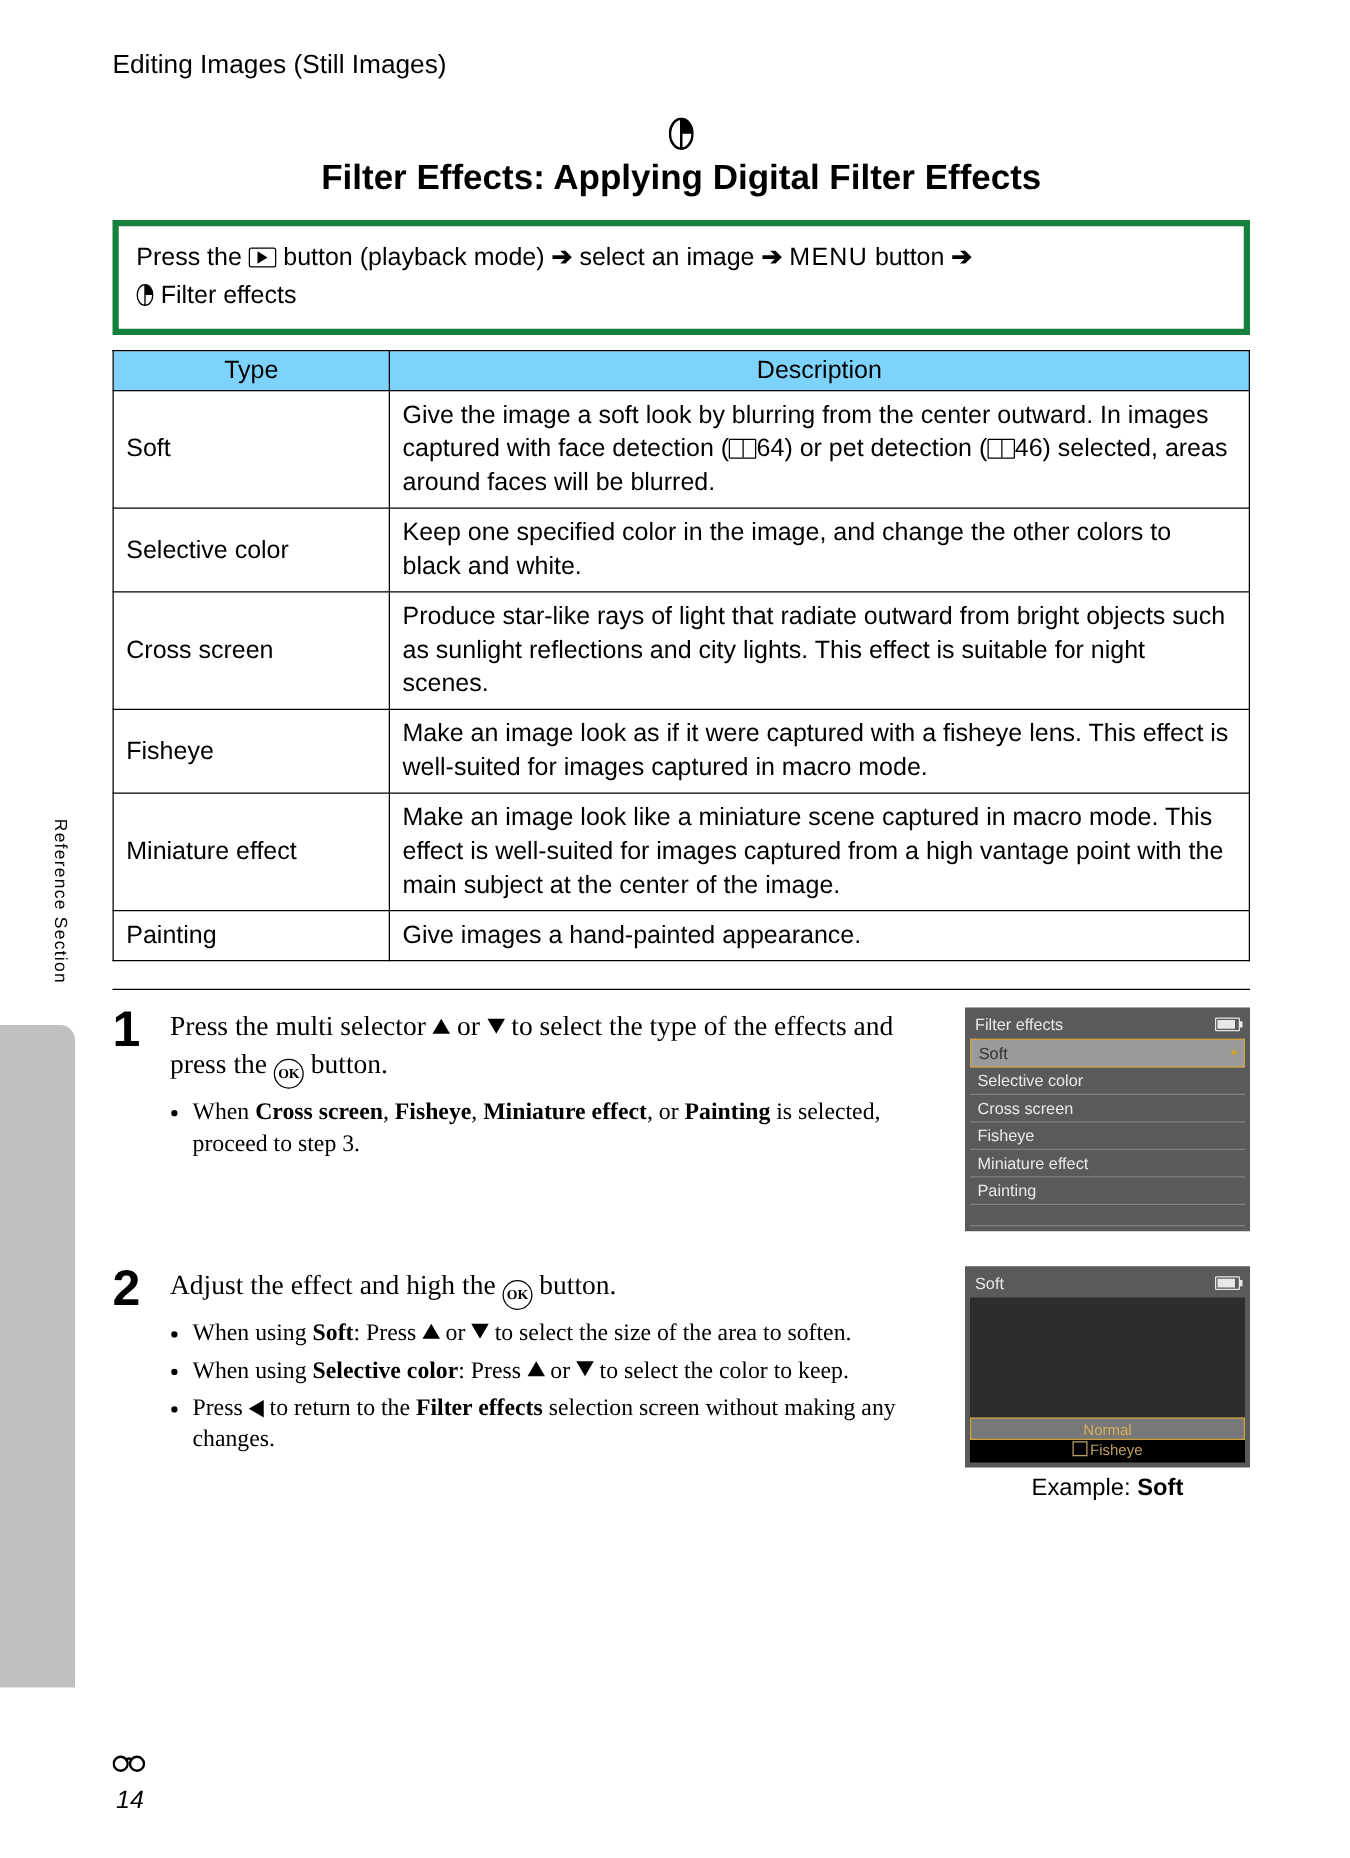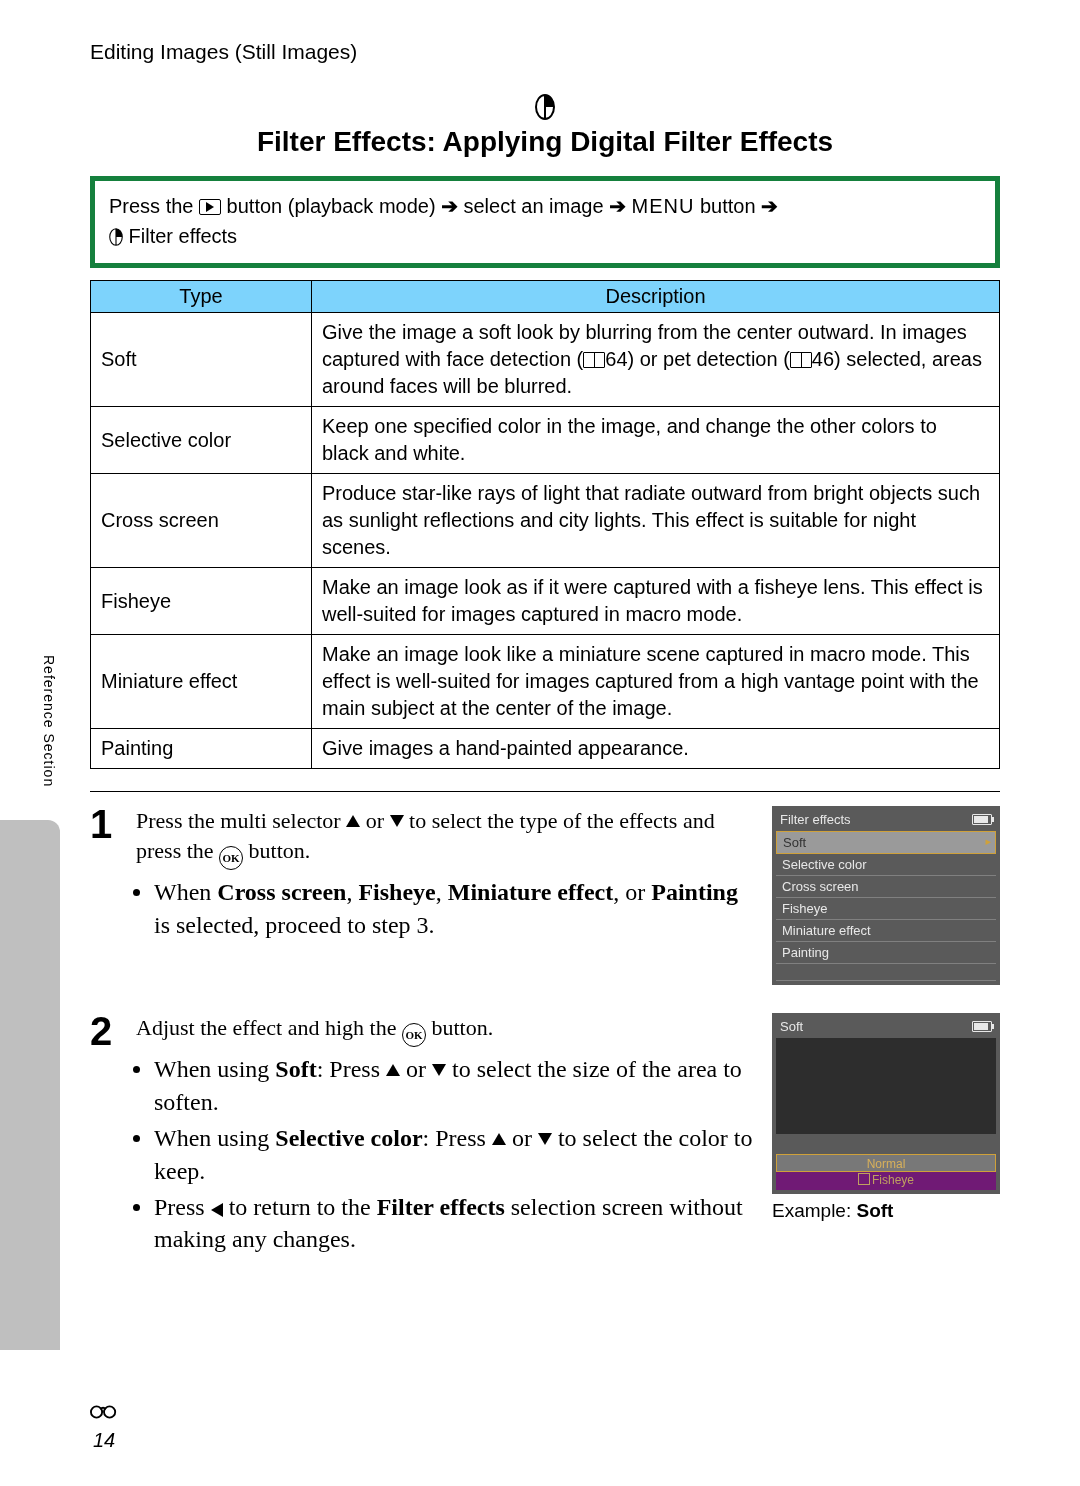--- a/index.html
+++ b/index.html
@@ -127,21 +127,21 @@
   }
   .step-text { flex: 1; font-family: Liberation Serif, serif; }
   .step-head {
     font-size: 22px;
     line-height: 1.35;
     margin: 0 0 6px 0;
   }
   .step-text ul {
     margin: 4px 0 0 0;
     padding-left: 18px;
-    font-size: 24px;
+    font-size: 19px;
     line-height:1.35;
   }
   .step-text li { margin-bottom: 4px; }
   b { font-weight: 700; }
   .tri-up, .tri-down, .tri-left {
     display:inline-block;
     width:0;height:0;
     vertical-align: 1px;
   }
   .tri-up { border-left:7px solid transparent; border-right:7px solid transparent; border-bottom:12px solid #000; }
@@ -215,22 +215,22 @@
     width:14px;
     background:#e8e8e8;
   }
 
   .lcd2-preview {
     height: 96px;
     background:#2d2d2d;
     margin:0 0 0 0;
   }
   .lcd2-slider {
-    background:#701a75;
-    margin-top:20px;
+    background:#000000;
+    margin-top:0;
   }
   .lcd2-slider-label{
     text-align:center;
     font-size:12px;
     color:#d8b05a;
     padding:2px 0 0 0;
     background:#787878;
     border:1px solid #cfa13a;
   }
   .lcd2-extent{
@@ -242,21 +242,21 @@
   .lcd2-extent-icon{
     display:inline-block;
     width:10px;height:10px;
     border:1px solid #bfa060;
     vertical-align:-1px;
     margin-right:2px;
     position:relative;
   }
   .caption {
     font-size:19px;
-    text-align:left;
+    text-align:center;
     margin-top:6px;
   }
 
   
   .side-tab {
     position:absolute;
     left:41px;
     top:655px;
     width:16px;
     font-size:14px;

